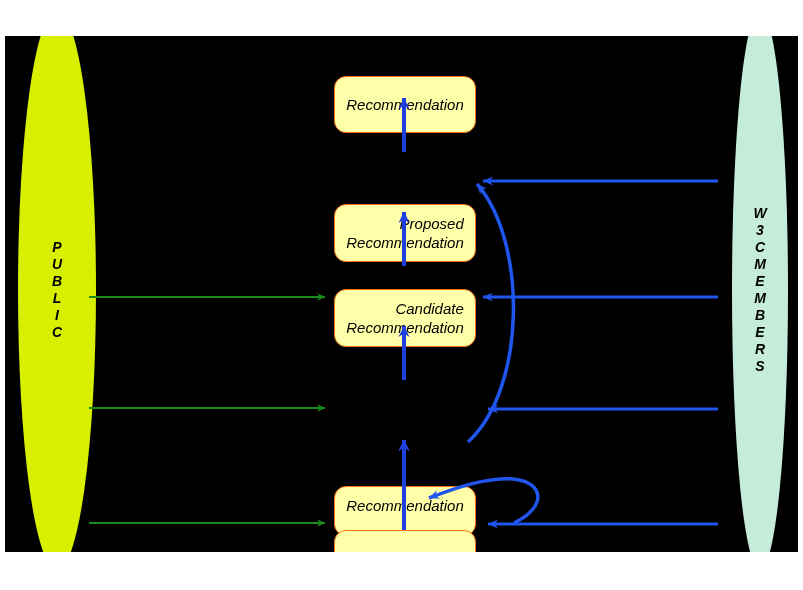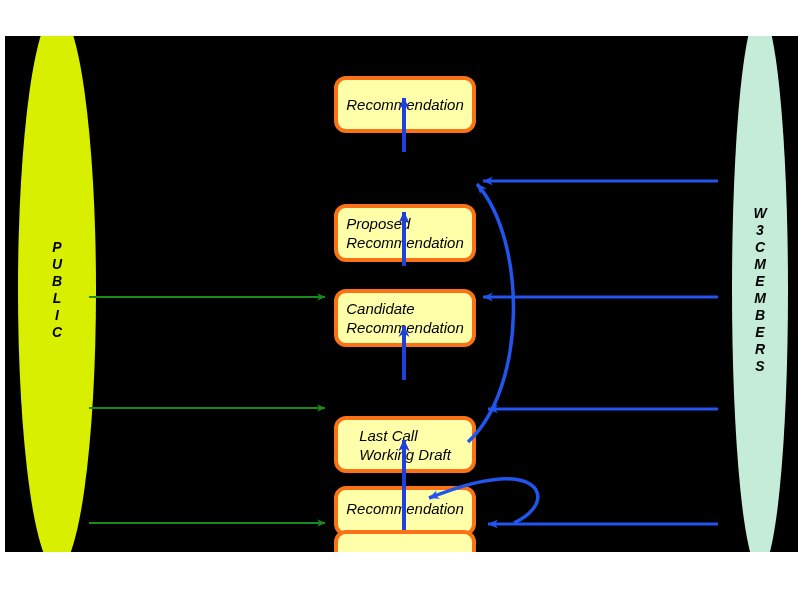--- a/index.html
+++ b/index.html
@@ -58,27 +58,27 @@
     color: #000000;
     text-align: center;
     letter-spacing: 0px;
     white-space: pre;
     user-select: none;
   }
   
   .state-box {
     position: absolute;
     background: #ffffaa;
-    border: 4px solid #f97316;
+    border: 1px solid #f97316;
     border-radius: 12px;
     box-sizing: border-box;
     display: flex;
     align-items: center;
     justify-content: center;
-    text-align: left;
+    text-align: right;
     font-style: italic;
     font-size: 15px;
     line-height: 19px;
     color: #000000;
     white-space: pre-line;
   }
   #box-recommendation      { left: 329px; top: 40px;  width: 142px; height: 57px; }
   #box-proposed-rec        { left: 329px; top: 168px; width: 142px; height: 58px; }
   #box-candidate-rec       { left: 329px; top: 253px; width: 142px; height: 58px; }
   #box-lastcall-wd         { left: 329px; top: 380px; width: 142px; height: 57px; }
@@ -165,22 +165,20 @@
     </div>
 
     <div class="state-box" id="box-recommendation">Recommendation</div>
 
     <div class="state-box" id="box-proposed-rec">Proposed
 Recommendation</div>
 
     <div class="state-box" id="box-candidate-rec">Candidate
 Recommendation</div>
 
-    <div class="state-box" id="box-lastcall-wd">Last Call
-Working Draft</div>
 
     <div class="state-box" id="box-rec-behind">Recommendation</div>
 
     <div class="state-box" id="box-working-draft">Working Draft</div>
 
     <svg id="arrows" class="above" viewBox="0 0 793 516">
       <defs>
         <marker id="ah-blue2" markerWidth="11" markerHeight="11" refX="10" refY="5.5" orient="auto" markerUnits="userSpaceOnUse">
           <path d="M0,1 L10,5.5 L0,10 L3.2,5.5 Z" fill="#2055ee"></path>
         </marker>

